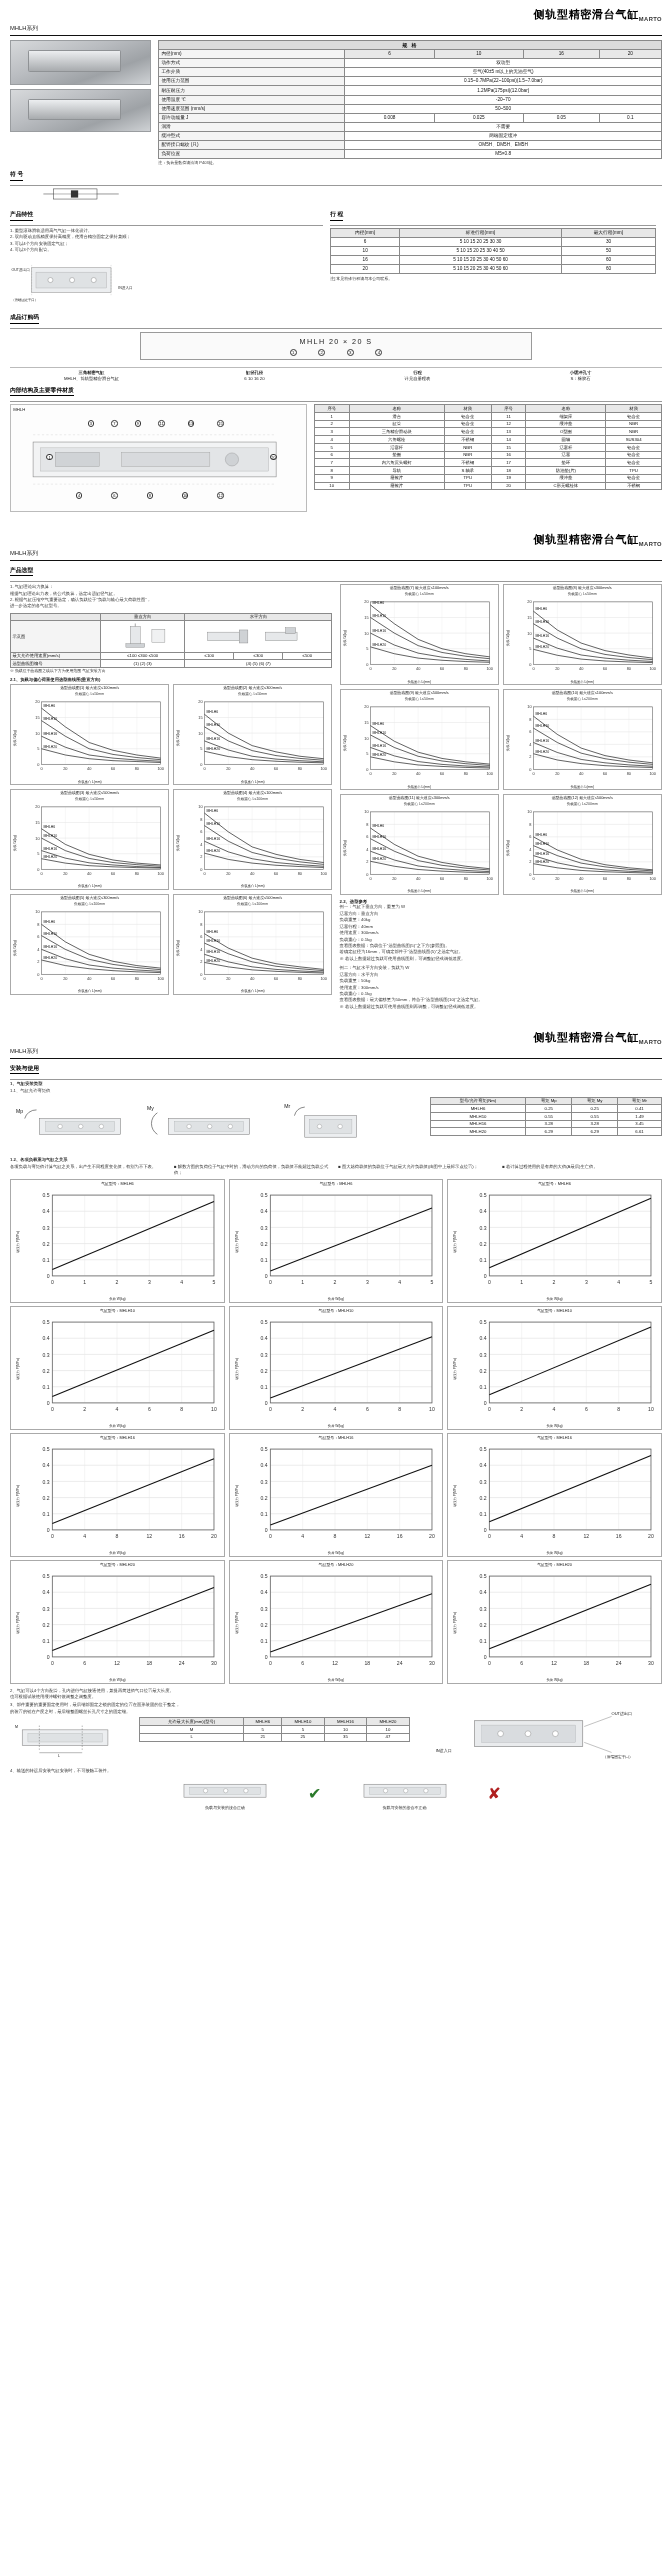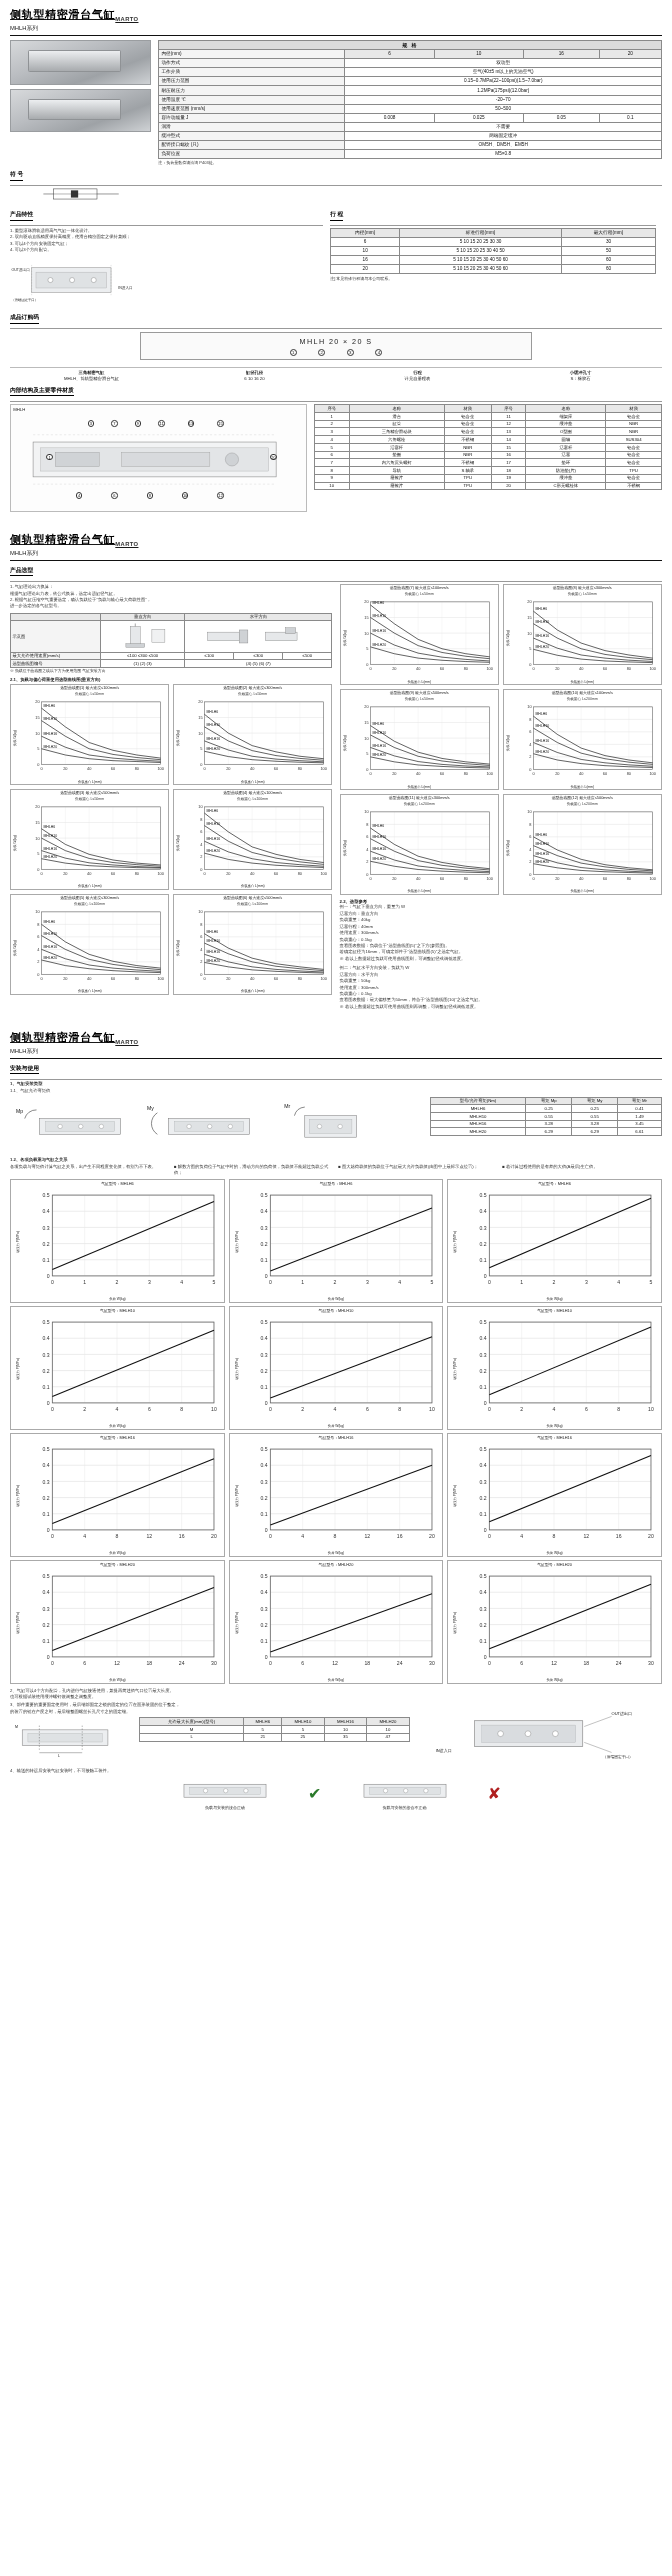--- a/index.html
+++ b/index.html
@@ -8,21 +8,21 @@
     width: 672px;
     background: #ffffff;
     font-family: "Liberation Sans", sans-serif;
     font-size: 5px;
     color: #1a1a1a;
   }
   .page { width: 672px; padding: 7.2px 10px 2.9px 10px; position: relative; }
   .page + .page { border-top: none; }
 
   
-  .pg-head { display:flex; align-items:flex-end; justify-content:flex-start;text-decoration:underline; }
+  .pg-head { display:flex; align-items:flex-end; justify-content:flex-end; }
   .pg-title { font-size: 11px; font-weight: bold; letter-spacing: 0.7px; color:#000; }
   .pg-brand { font-size: 5.8px; font-weight: bold; color:#333; letter-spacing:0.4px; }
   .pg-sub { font-size: 5.8px; margin-top: 1.4px; color:#222; }
   .rule { height:0.7px; background:#111; margin-top:2.2px; }
   .rule-thin { height:0.7px; background:#999; margin-top:1.4px; }
 
   
   .sec-h {
     display:inline-block; font-size:5.8px; font-weight:bold; color:#000;
     border-bottom:0.7px solid #000; padding-bottom:0.7px; margin:5px 0 2.9px 0;

